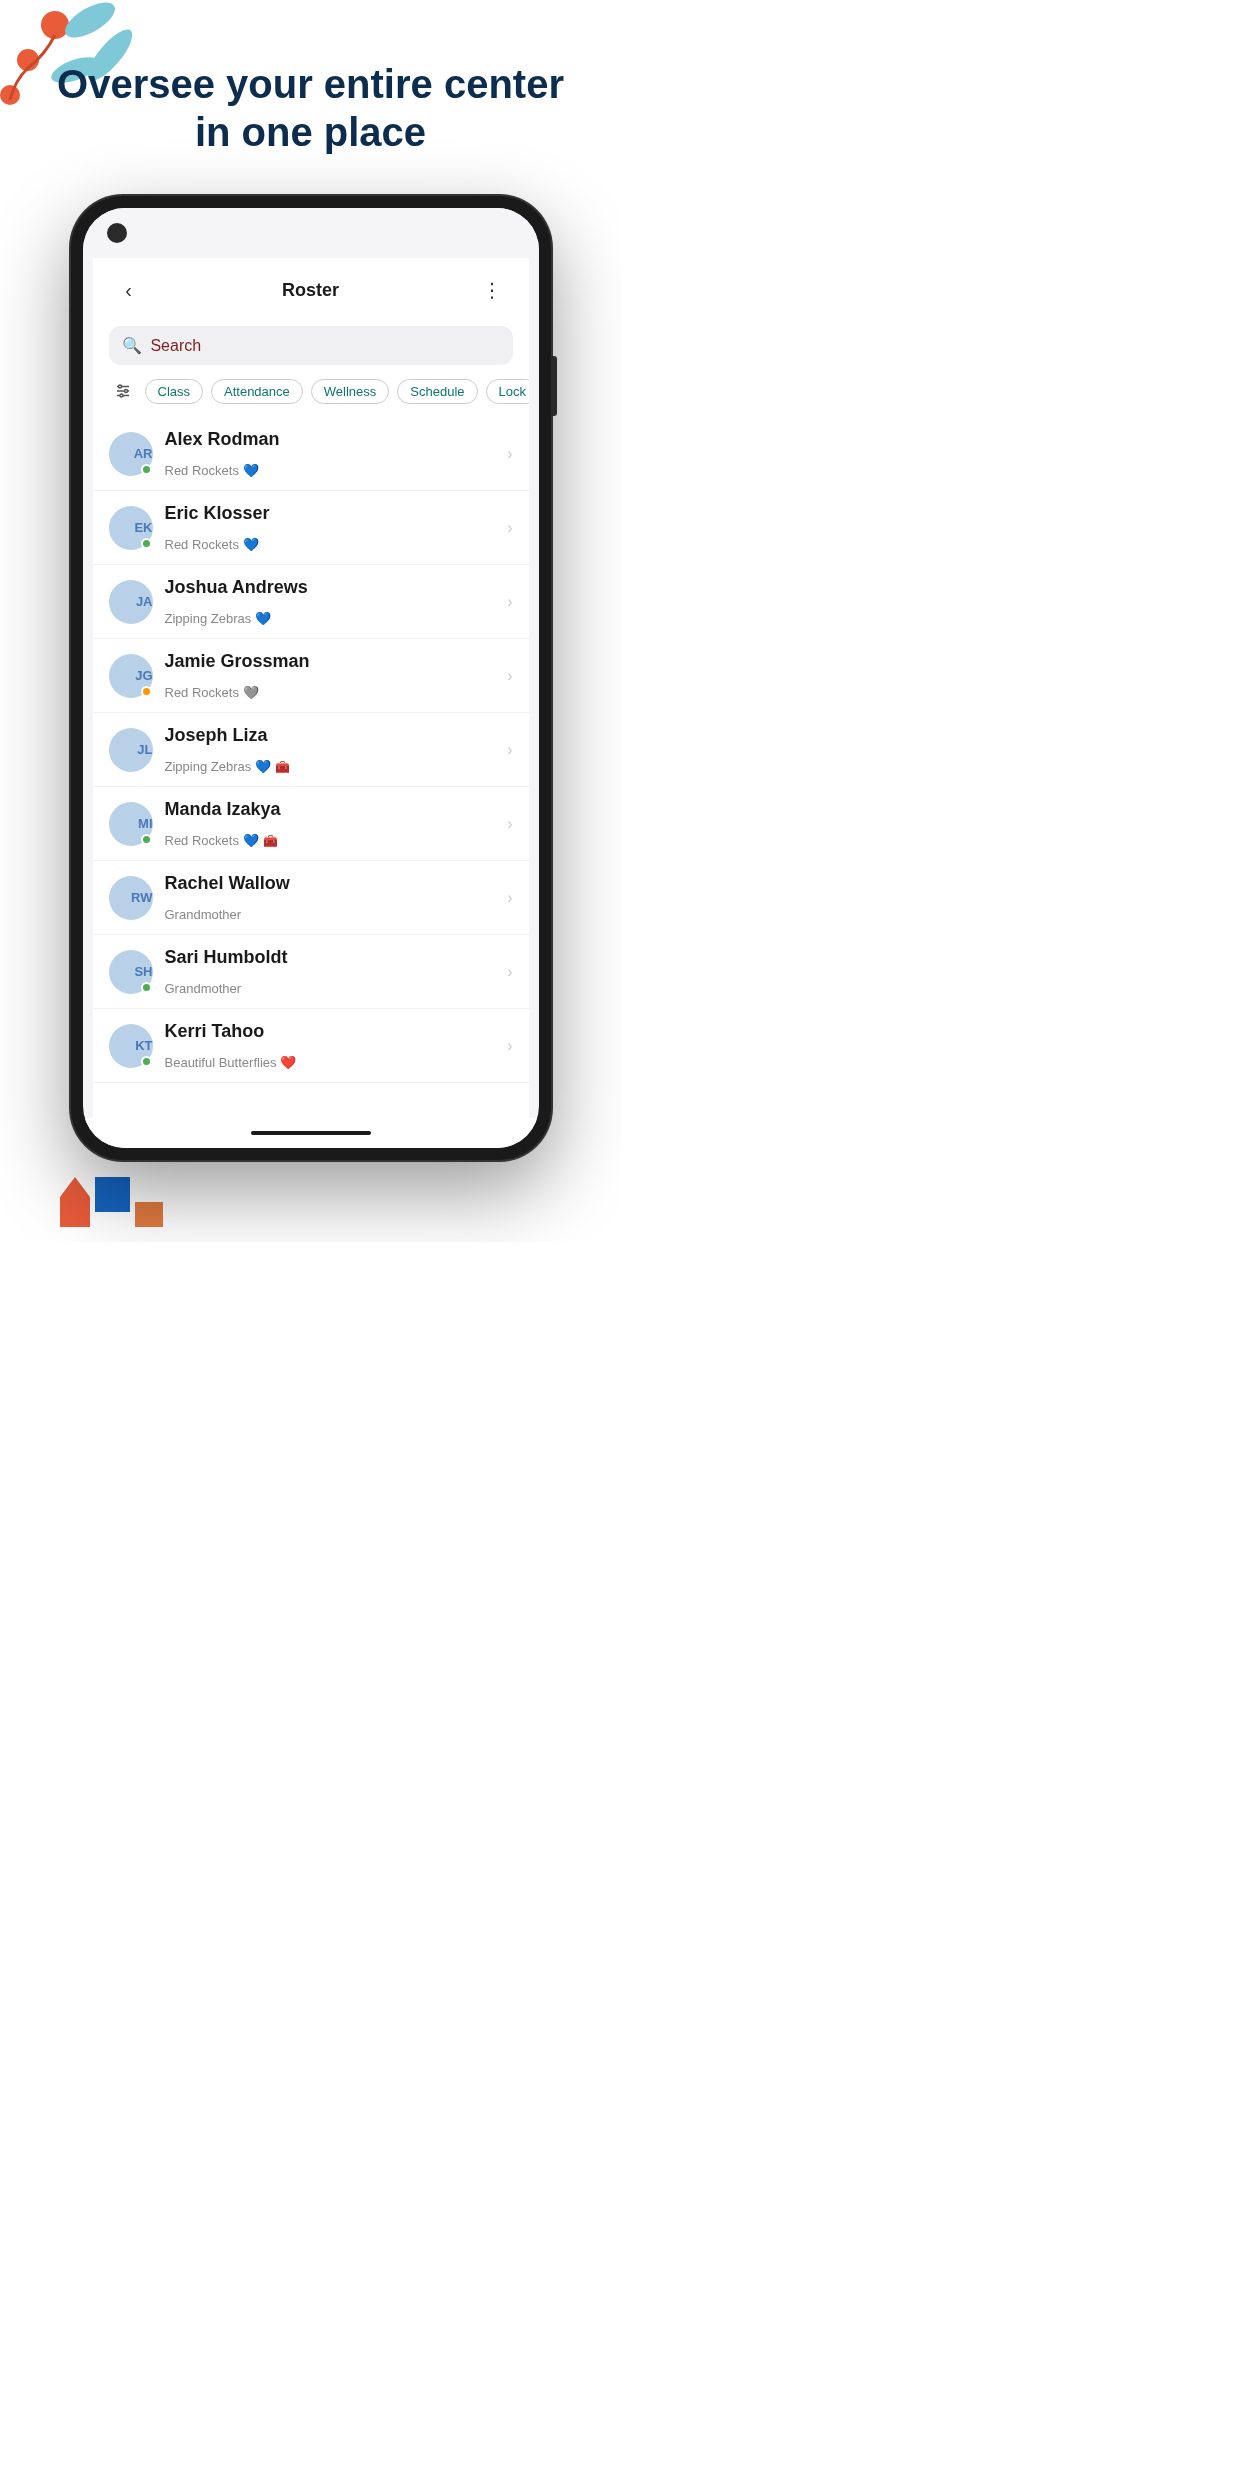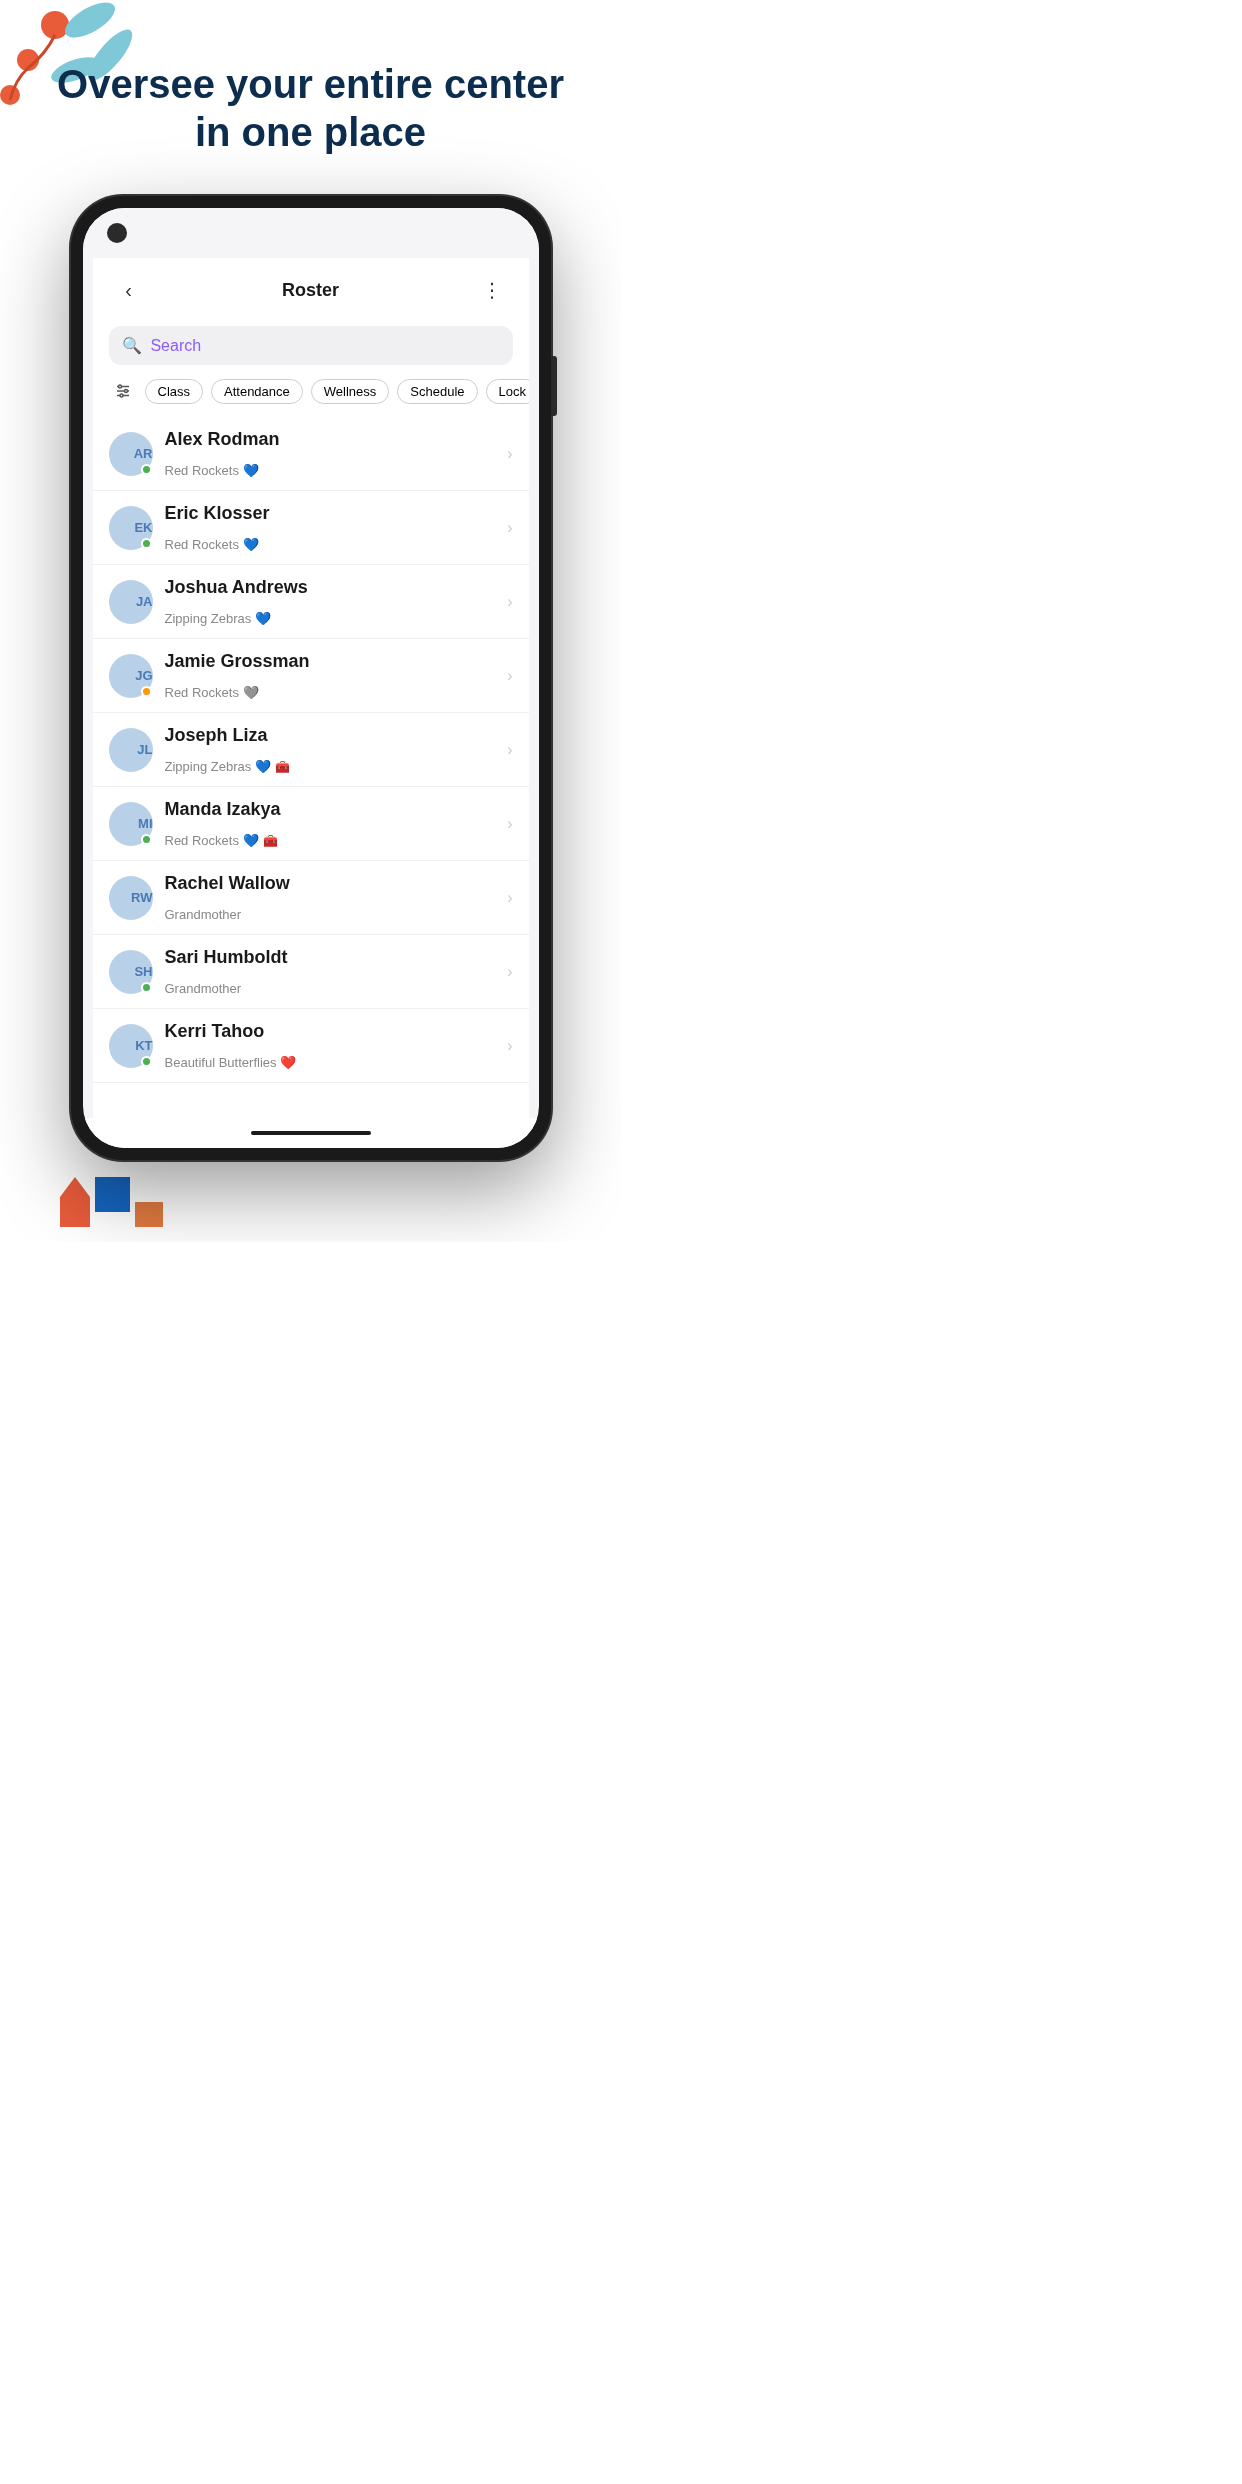--- a/index.html
+++ b/index.html
@@ -172,21 +172,21 @@
       padding: 10px 14px;
       gap: 8px;
     }
 
     .search-icon-svg {
       color: #999;
       font-size: 16px;
     }
 
     .search-text {
-      color: #8b5cf6;
+      color: #7f1d1d;
       font-size: 16px;
     }
 
     
     .results-info {
       padding: 6px 16px 10px;
       font-size: 14px;
       color: #666;
     }
 
@@ -214,21 +214,21 @@
       align-items: center;
       justify-content: center;
       flex-shrink: 0;
     }
 
     .filter-chip {
       border: 1.5px solid #ccc;
       border-radius: 20px;
       padding: 4px 12px;
       font-size: 13px;
-      color: #000000;
+      color: #0f766e;
       white-space: nowrap;
       cursor: pointer;
       flex-shrink: 0;
     }
 
     
     .student-list {
       background: #ffffff;
     }
 

